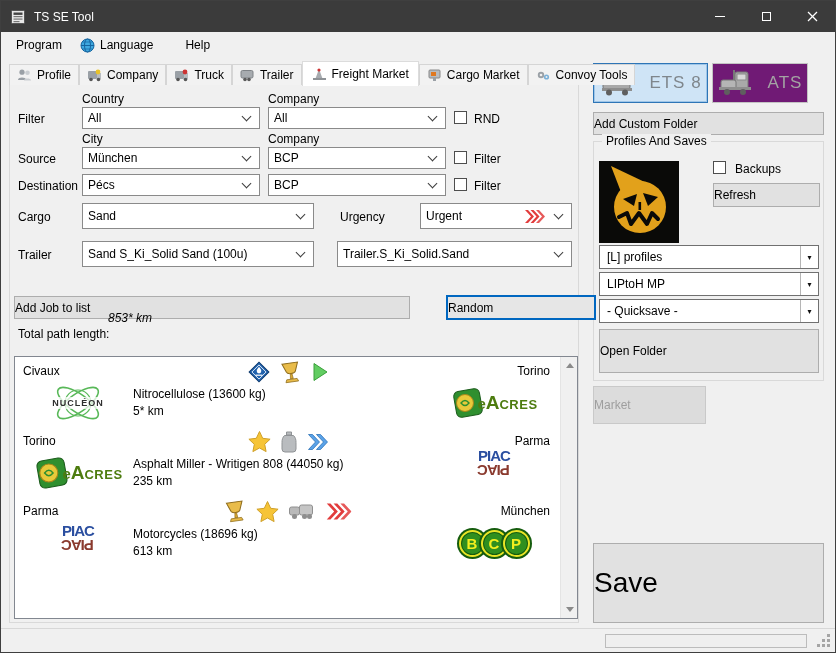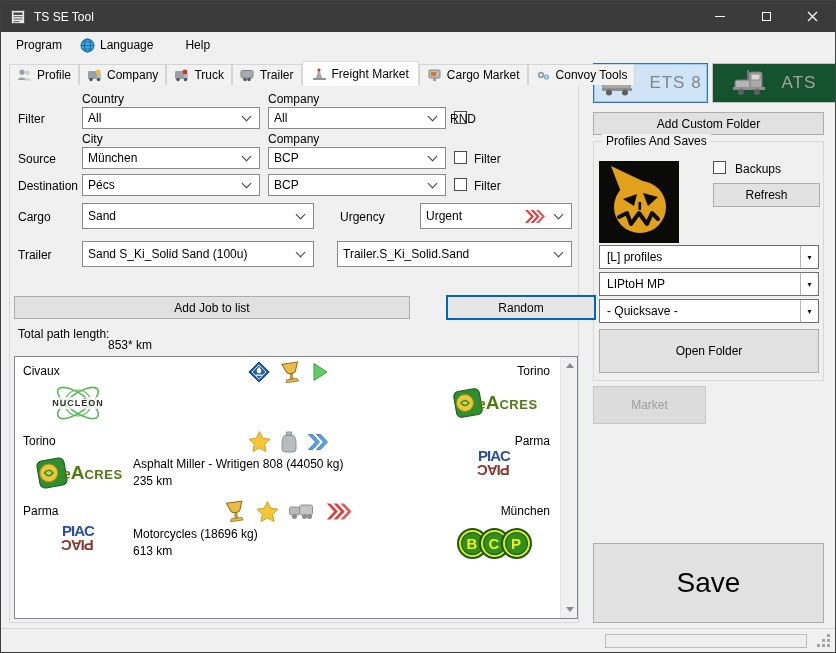--- a/index.html
+++ b/index.html
@@ -34,21 +34,21 @@
   .combo .chev{position:absolute;right:9px;top:50%;width:7px;height:7px;
          border-right:1.4px solid #3c3c3c;border-bottom:1.4px solid #3c3c3c;
          transform:translateY(-72%) rotate(45deg);}
   .combo.tall{height:26px;}
   .fcombo{position:absolute;height:24px;background:#fff;border:1px solid #707070;
          display:flex;align-items:center;padding:0 26px 0 7px;white-space:nowrap;}
   .fcombo .tri{position:absolute;right:0;top:0;bottom:0;width:18px;display:flex;align-items:center;
          justify-content:center;font-size:8px;color:#111;border-left:1px solid #b5b5b5;}
   .chk{position:absolute;width:13px;height:13px;background:#fff;border:1px solid #4d4d4d;}
   .btn{position:absolute;background:#e1e1e1;border:1px solid #adadad;display:flex;
-       align-items:center;justify-content:center;white-space:nowrap;}
+       align-items:center;white-space:nowrap;}
   .btn.focus{border:2px solid #0067c0;background:#e6e6e6;}
   .btn.disabled{background:#dcdcdc;border-color:#c9c9c9;color:#9e9e9e;}
   
   .joblist{position:absolute;left:4px;top:271px;width:564px;height:263px;background:#fff;
        border:1px solid #828790;}
   .jobs-inner{position:absolute;left:0;top:0;right:17px;bottom:0;overflow:hidden;}
   .vscroll{position:absolute;right:0;top:0;width:17px;bottom:0;background:#f0f0f0;border-left:1px solid #e4e4e4;}
   .sarrow{position:absolute;left:0;width:17px;height:17px;display:flex;align-items:center;justify-content:center;}
   .tri-up{width:0;height:0;border-left:4px solid transparent;border-right:4px solid transparent;border-bottom:5px solid #8a8a8a;}
   .tri-dn{width:0;height:0;border-left:4px solid transparent;border-right:4px solid transparent;border-top:5px solid #8a8a8a;}
@@ -76,21 +76,21 @@
   .bcp{display:flex;}
   .bcp-c{width:27px;height:27px;border-radius:50%;background:#2f8f1f;border:2px solid #e8e426;
         box-shadow:0 0 0 2px #155c0e, inset 0 0 0 1px #155c0e;color:#f2ee1e;font-weight:bold;font-size:15px;
         display:flex;align-items:center;justify-content:center;margin-left:-5px;}
   .bcp-c:first-child{margin-left:0;}
   
   .game-btn{position:absolute;display:flex;align-items:center;justify-content:center;gap:12px;
         font-size:17px;letter-spacing:1px;}
   .ets2{left:592px;top:62px;width:115px;height:40px;background:#cfe4f6;border:1px solid #2e75b6;
         box-shadow:inset 0 0 0 1px #9fc6e8;color:#7f868c;}
-  .ats{left:711px;top:62px;width:124px;height:40px;background:#14532d;border:1px solid #c3c3c3;color:#a3a3a3;}
+  .ats{left:711px;top:62px;width:96px;height:40px;background:#701a75;border:1px solid #c3c3c3;color:#a3a3a3;}
   .groupbox{position:absolute;left:592px;top:140px;width:231px;height:240px;border:1px solid #d9d9d9;}
   .groupbox .gb-label{position:absolute;left:8px;top:-8px;background:#f0f0f0;padding:0 4px;}
   .avatar{position:absolute;left:598px;top:160px;width:80px;height:82px;background:#0a0a08;}
   .statusbar{position:absolute;left:0;right:0;bottom:0;height:24px;background:#f0f0f0;border-top:1px solid #d7d7d7;}
   .progress{position:absolute;left:604px;top:5px;width:202px;height:14px;border:1px solid #bcbcbc;background:#efefef;}
   .grip{position:absolute;right:5px;bottom:5px;width:13px;height:13px;}
   .grip::before{content:"";position:absolute;right:0;bottom:0;width:3px;height:3px;background:#a5a5a5;
         box-shadow:0 -5px #a5a5a5,0 -10px #a5a5a5,-5px 0 #a5a5a5,-5px -5px #a5a5a5,-10px 0 #a5a5a5;}
   .save-btn{font-size:28px;}
 </style>
@@ -218,21 +218,21 @@
     <span class="lbl" style="left:8px;top:27px;">Filter</span>
     <div class="combo" style="left:72px;top:22px;width:178px;">
       <span>All</span>
         <span class="chev"></span>
     </div>
     <div class="combo" style="left:258px;top:22px;width:178px;">
       <span>All</span>
         <span class="chev"></span>
     </div>
     <span class="chk" style="left:444px;top:26px;"></span>
-    <span class="lbl" style="left:440px;top:27px;">RND</span>
+    <span class="lbl" style="left:464px;top:27px;">RND</span>
 
     <span class="lbl" style="left:72px;top:47px;">City</span>
     <span class="lbl" style="left:258px;top:47px;">Company</span>
 
     <span class="lbl" style="left:8px;top:67px;">Source</span>
     <div class="combo" style="left:72px;top:62px;width:178px;">
       <span>München</span>
         <span class="chev"></span>
     </div>
     <div class="combo" style="left:258px;top:62px;width:178px;">
@@ -281,21 +281,21 @@
     </div>
 
     <div class="btn" style="left:4px;top:211px;width:396px;height:23px;">
         <span>Add Job to list</span>
       </div>
     <div class="btn focus" style="left:436px;top:210px;width:150px;height:25px;">
         <span>Random</span>
       </div>
 
     <span class="lbl" style="left:8px;top:242px;">Total path length:</span>
-    <span class="lbl" style="left:98px;top:253px;">853* km</span>
+    <span class="lbl" style="left:98px;top:226px;font-style:italic;">853* km</span>
 
     <div class="joblist">
       <div class="jobs-inner">
 
         <div class="jobrow" style="top:0;">
           <span class="job-from">Civaux</span>
           <span class="job-to">Torino</span>
           <span class="job-icons">
             <svg width="24" height="24" viewBox="0 0 24 24">
                 <rect x="5" y="5" width="14" height="14" transform="rotate(45 12 12)" fill="#2263ae" stroke="#123c6e"></rect>
@@ -314,20 +314,24 @@
           </span>
           <span class="job-fromlogo">
             <span class="nucleon">
               <svg width="104" height="44" viewBox="0 0 104 44">
                   <ellipse cx="52" cy="22" rx="24" ry="9" fill="none" stroke="#58b858" stroke-width="1.6" transform="rotate(-35 52 22)"></ellipse>
                   <ellipse cx="52" cy="22" rx="24" ry="9" fill="none" stroke="#58b858" stroke-width="1.6" transform="rotate(35 52 22)"></ellipse>
                   <circle cx="52" cy="22" r="13" fill="none" stroke="#58b858" stroke-width="1.2"></circle>
                 </svg>
               <span class="nuc-text">NUCLÉON</span>
             </span>
+          </span>
+          <span class="job-cargo">
+            <span>Nitrocellulose (13600 kg)</span><br>
+            <span>5* km</span>
           </span>
           <span class="job-tologo">
             <span class="eacres">
               <svg width="36" height="36" viewBox="0 0 36 36">
                   <rect x="5" y="5" width="26" height="26" rx="5" transform="rotate(-10 18 18)" fill="#2f8f2f" stroke="#1c5c1c"></rect>
                   <circle cx="15" cy="18" r="8.5" fill="#e8c93a" stroke="#a8861a"></circle>
                   <path d="M11 18 q4 -5 8 0 q-4 5 -8 0 Z" fill="none" stroke="#2f8f2f" stroke-width="1.4"></path>
                 </svg>
               <span class="etext"><span class="e1">e</span><span class="e2">A</span><span class="e3">CRES</span></span>
             </span>

